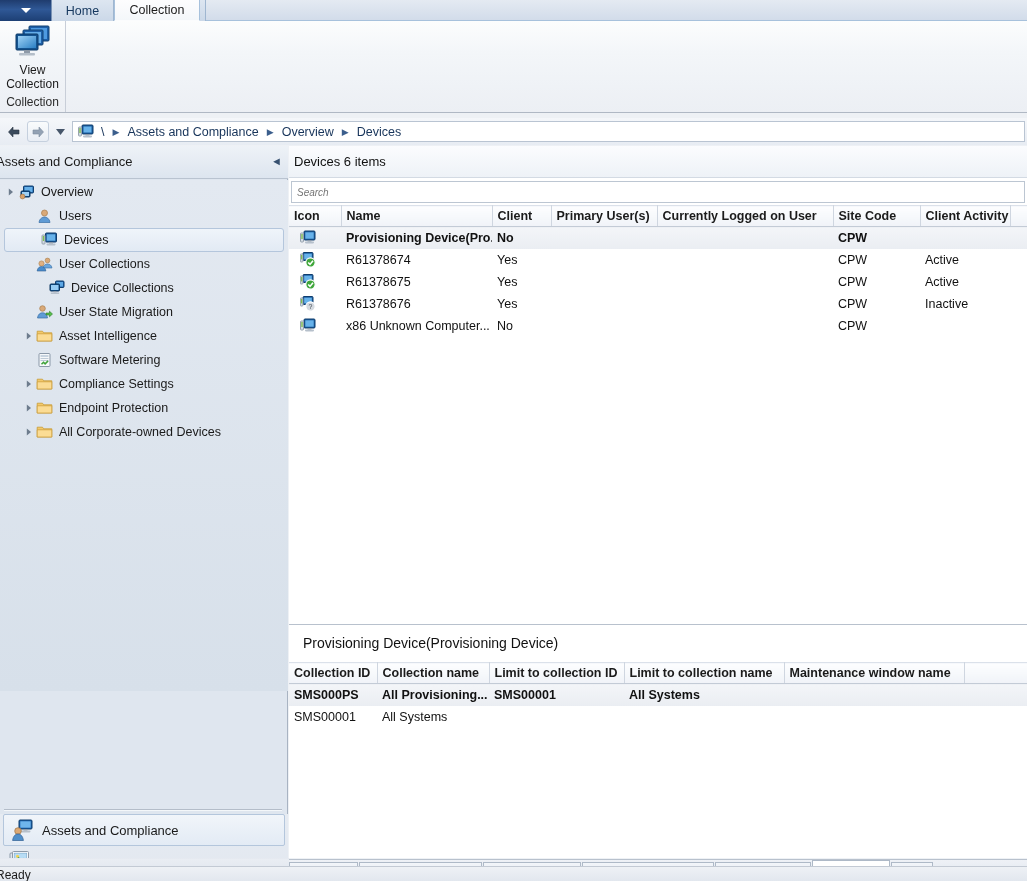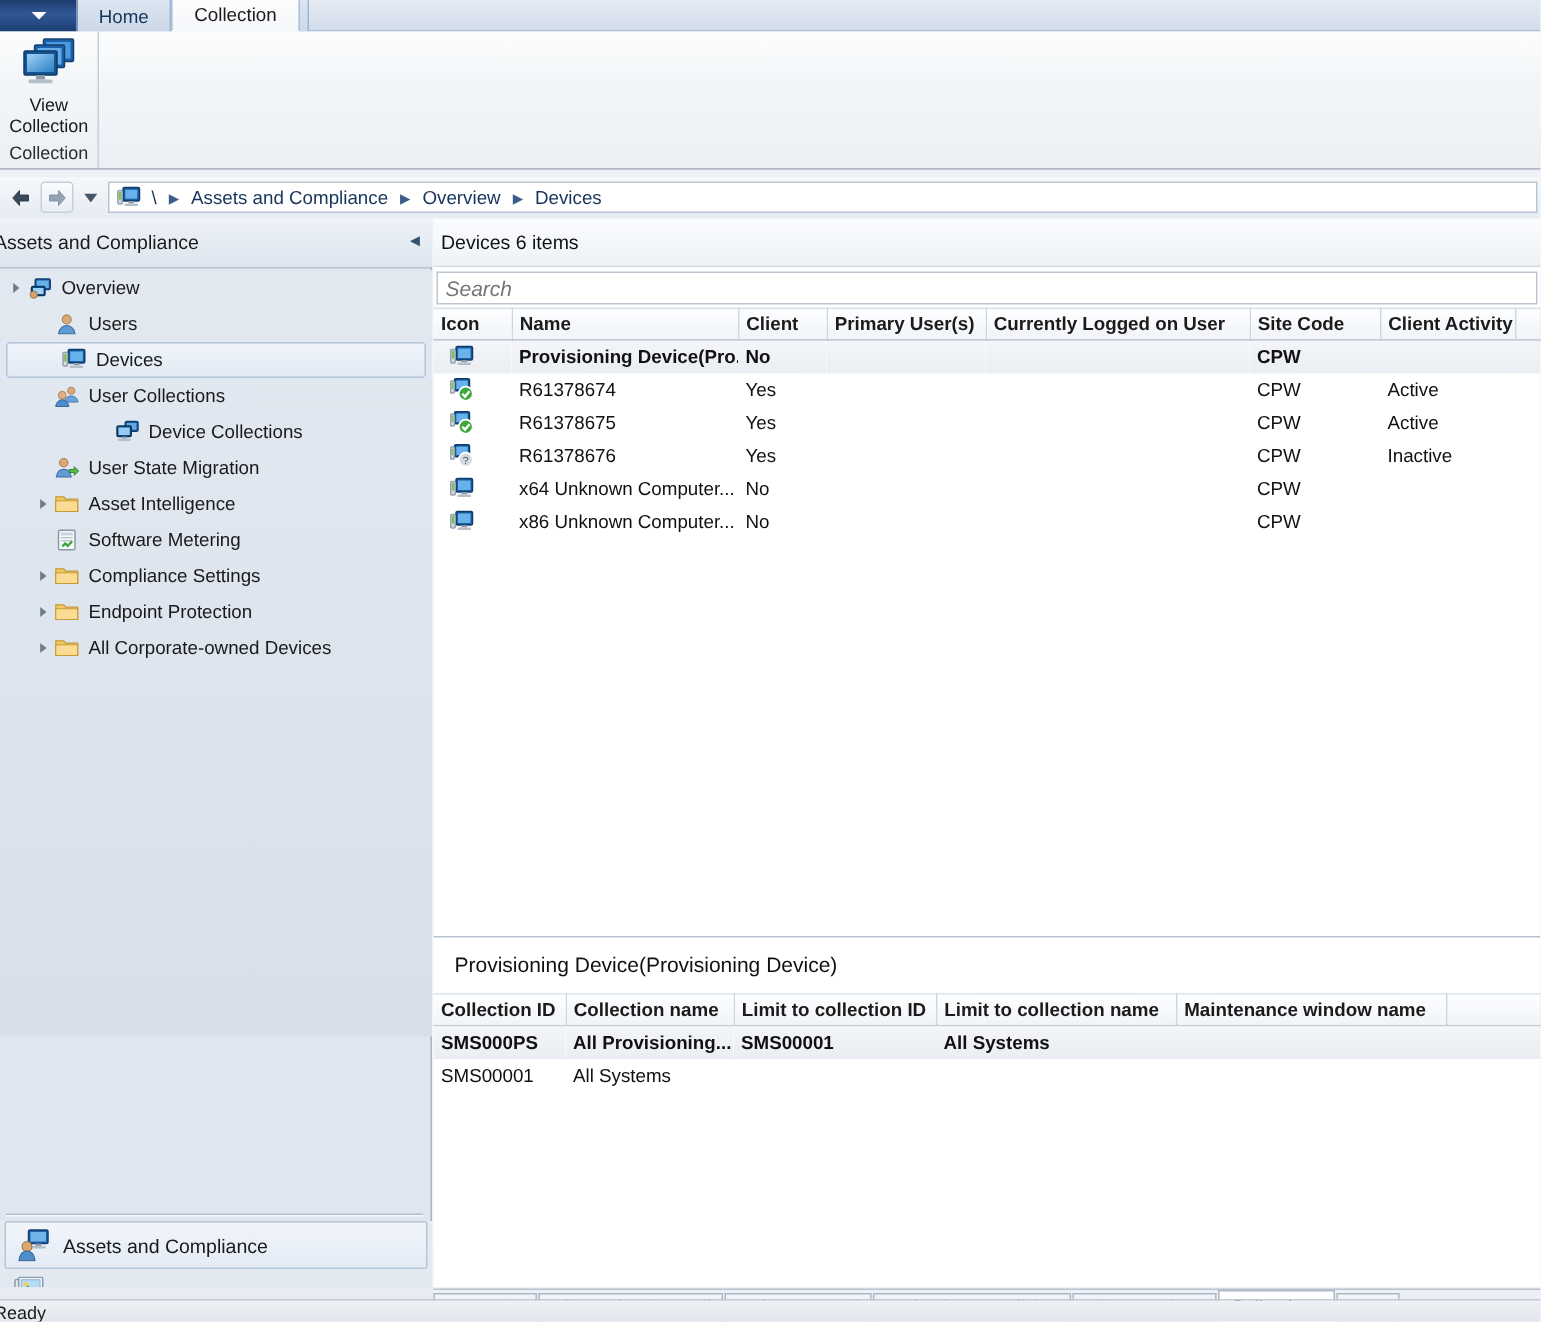--- a/index.html
+++ b/index.html
@@ -183,21 +183,21 @@
     border-bottom: 1px solid #d3dae3;
   }
   .list-head .t1 { position: absolute; left: 5px; top: 8px; font-size: 13px; color: #111; }
   .search-wrap {
     position: absolute; left: 2px; top: 35px; width: 734px; height: 22px;
     background: #ffffff; border: 1px solid #bcc6d2;
     display: flex; align-items: center;
   }
   .search-input {
     border: 0; outline: 0; width: 100%; height: 18px; padding: 0 5px;
-    font-family: "Liberation Sans", sans-serif; font-size: 14px;
+    font-family: "Liberation Sans", sans-serif; font-size: 10px;
     font-style: italic; color: #6d7683; background: transparent;
   }
 
   table.grid { border-collapse: collapse; table-layout: fixed; }
   .gridhead th {
     height: 21px; padding: 0 0 0 5px; text-align: left;
     font-weight: bold; font-size: 12.5px; color: #1b1b1b;
     background: linear-gradient(to bottom, #fdfeff 0%, #f0f3f8 100%);
     border-right: 1px solid #cfd6e0;
     border-bottom: 1px solid #c3cbd6;
@@ -415,21 +415,21 @@
           <div class="ic">
             <svg width="17" height="16" viewBox="0 0 16 16">
               <circle cx="11" cy="4.5" r="2.4" fill="#d9a978" stroke="#a87d4e" stroke-width="0.6"></circle>
               <path d="M6.5 12 C7 9 9 8 11 8 C13 8 15 9 15.5 12 Z" fill="#6aa6dd" stroke="#3a6ea5" stroke-width="0.6"></path>
               <circle cx="5" cy="7.5" r="2.6" fill="#e0b183" stroke="#a87d4e" stroke-width="0.6"></circle>
               <path d="M0.6 15 C1.2 11.6 3.2 10.5 5 10.5 C6.8 10.5 8.8 11.6 9.4 15 Z" fill="#4a8ccc" stroke="#2f5f92" stroke-width="0.6"></path>
             </svg>
           </div>
           <div class="tlabel">User Collections</div>
         </div>
-        <div class="tnode" style="padding-left: 16px; margin-left: 28px;">
+        <div class="tnode" style="padding-left: 16px;">
           <div style="flex: 0 0 18px;"></div>
           <div class="expander"></div>
           <div class="ic">
             <svg width="17" height="16" viewBox="0 0 16 16">
               <rect x="7" y="1" width="8.5" height="6.5" rx="1" fill="#1d5fa8" stroke="#10406f"></rect>
               <rect x="8" y="2" width="6.5" height="4.5" fill="#5ea8e4"></rect>
               <rect x="1.5" y="4" width="9.5" height="7" rx="1" fill="#11508e" stroke="#0b355f"></rect>
               <rect x="2.5" y="5" width="7.5" height="5" fill="#95cbf4"></rect>
               <rect x="5" y="11" width="3" height="1.4" fill="#8e9aa8"></rect>
               <rect x="2.2" y="12.4" width="8.5" height="1.6" rx="0.7" fill="#b6c0cb"></rect>
@@ -661,39 +661,20 @@
                   <circle cx="10.5" cy="10.5" r="4.7" fill="#d5dae0" stroke="#ffffff" stroke-width="1.2"></circle>
                   <text x="10.5" y="13.3" font-size="7" font-family="sans-serif" text-anchor="middle" fill="#404952">?</text>
                 </svg>
               </td>
               <td>R61378676</td>
               <td>Yes</td>
               <td></td>
               <td></td>
               <td>CPW</td>
               <td>Inactive</td>
-              <td></td>
-            </tr>
-            <tr class="">
-              <td style="padding-left: 11px;">
-                <svg width="16" height="16" viewBox="0 0 16 16">
-                  <rect x="4" y="1" width="11" height="9" rx="1" fill="#1b5c9e" stroke="#0f3c6c"></rect>
-                  <rect x="5.3" y="2.3" width="8.4" height="6.4" fill="#67b2ea"></rect>
-                  <rect x="7.5" y="10" width="4" height="1.6" fill="#8e9aa8"></rect>
-                  <rect x="5" y="11.6" width="9" height="1.8" rx="0.8" fill="#b6c0cb"></rect>
-                  <rect x="0.5" y="3" width="3" height="9" rx="0.8" fill="#d3dbe3" stroke="#94a0ac"></rect>
-                  <rect x="1.3" y="4" width="1.4" height="5" fill="#7fbf4f"></rect>
-                </svg>
-              </td>
-              <td>x64 Unknown Computer...</td>
-              <td>No</td>
-              <td></td>
-              <td></td>
-              <td>CPW</td>
-              <td></td>
               <td></td>
             </tr>
             <tr class="">
               <td style="padding-left: 11px;">
                 <svg width="16" height="16" viewBox="0 0 16 16">
                   <rect x="4" y="1" width="11" height="9" rx="1" fill="#1b5c9e" stroke="#0f3c6c"></rect>
                   <rect x="5.3" y="2.3" width="8.4" height="6.4" fill="#67b2ea"></rect>
                   <rect x="7.5" y="10" width="4" height="1.6" fill="#8e9aa8"></rect>
                   <rect x="5" y="11.6" width="9" height="1.8" rx="0.8" fill="#b6c0cb"></rect>
                   <rect x="0.5" y="3" width="3" height="9" rx="0.8" fill="#d3dbe3" stroke="#94a0ac"></rect>

